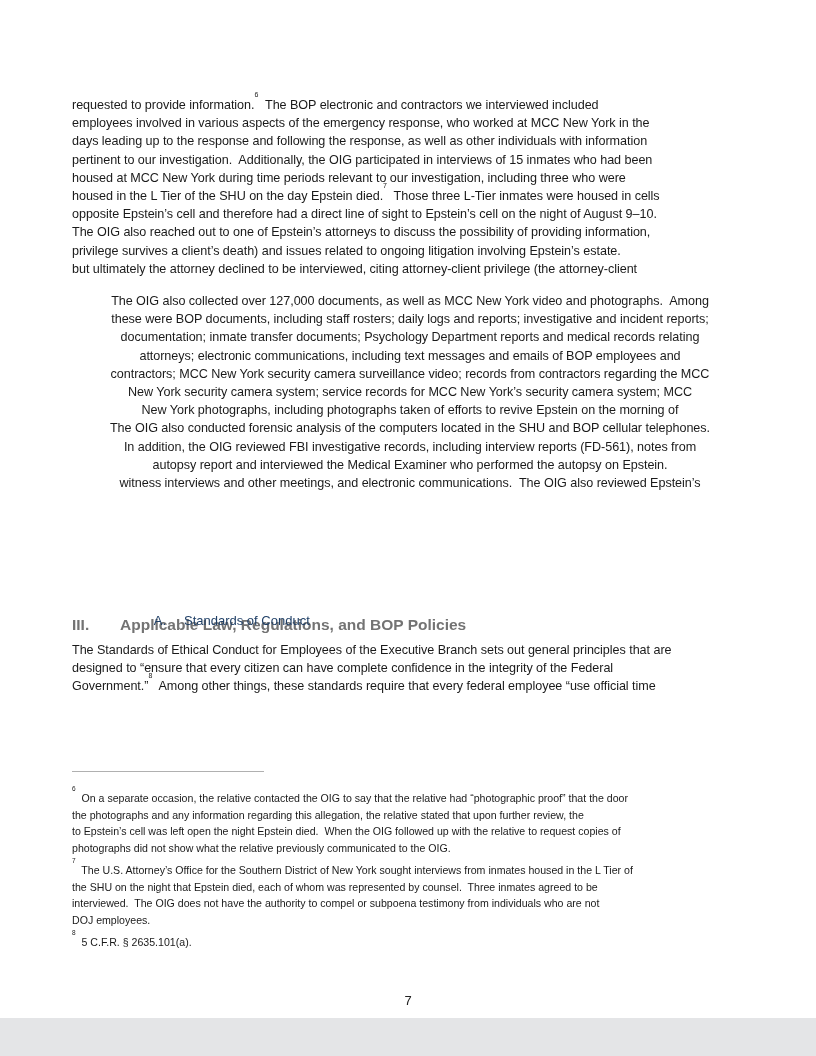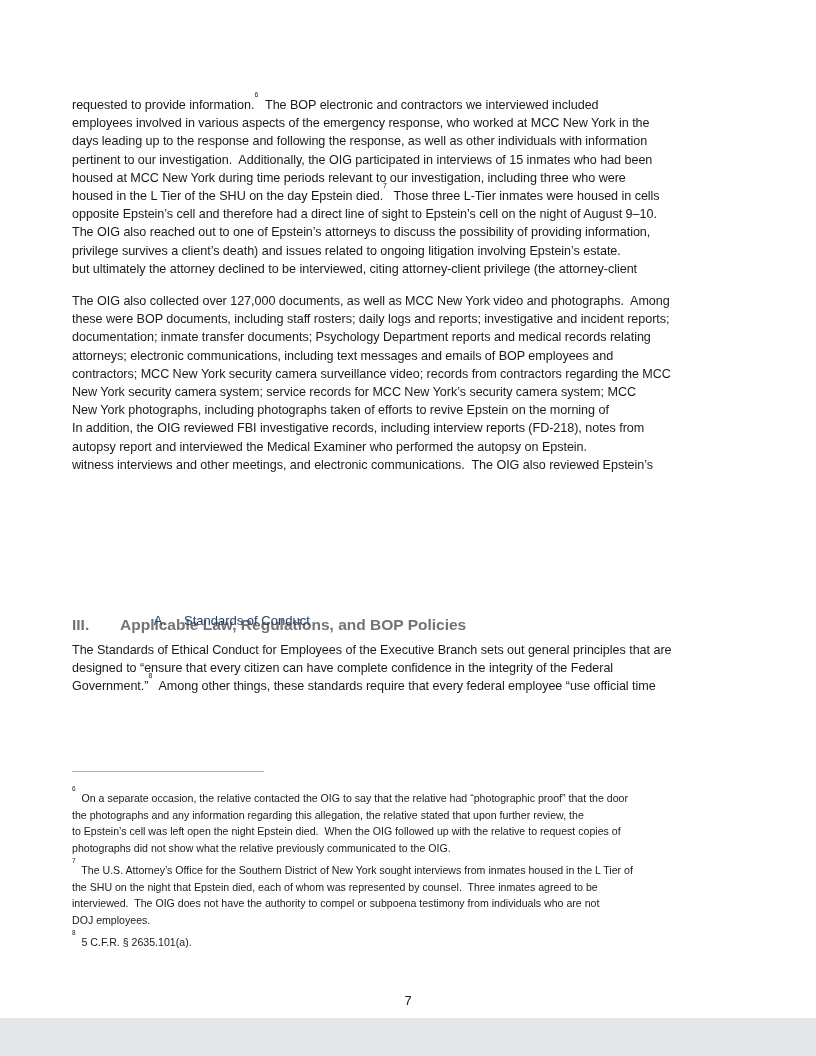--- a/index.html
+++ b/index.html
@@ -26,21 +26,21 @@
     .body-text {
       position: absolute;
       left: 72px;
       width: 676px;
       font-size: 12.6px;
       line-height: 18.2px;
       letter-spacing: -0.05px;
       margin: 0;
     }
     .p1 { top: 96px; }
-    .p2 { top: 292px; }
+    .p2 { top: 292px; text-align: center; }
     .p3 { top: 641px; }
     .line { display: block; white-space: nowrap; }
     sup {
       font-size: 7px;
       vertical-align: top;
       position: relative;
       top: -1px;
       line-height: 0;
     }
     .h1 {
@@ -121,21 +121,22 @@
   </div>
 
   <div class="body-text p2">
     <span class="line" style="white-space:pre">The OIG also collected over 127,000 documents, as well as MCC New York video and photographs.  Among</span>
     <span class="line">these were BOP documents, including staff rosters; daily logs and reports; investigative and incident reports;</span>
     <span class="line">documentation; inmate transfer documents; Psychology Department reports and medical records relating</span>
     <span class="line">attorneys; electronic communications, including text messages and emails of BOP employees and</span>
     <span class="line">contractors; MCC New York security camera surveillance video; records from contractors regarding the MCC</span>
     <span class="line">New York security camera system; service records for MCC New York’s security camera system; MCC</span>
     <span class="line">New York photographs, including photographs taken of efforts to revive Epstein on the morning of</span>
-    <span class="line">In addition, the OIG reviewed FBI investigative records, including interview reports (FD-218), notes from</span>
+    <span class="line">The OIG also conducted forensic analysis of the computers located in the SHU and BOP cellular telephones.</span>
+    <span class="line">In addition, the OIG reviewed FBI investigative records, including interview reports (FD-561), notes from</span>
     <span class="line">autopsy report and interviewed the Medical Examiner who performed the autopsy on Epstein.</span>
     <span class="line" style="white-space:pre">witness interviews and other meetings, and electronic communications.  The OIG also reviewed Epstein’s</span>
   </div>
 
   <div class="h1">
     <span class="num">III.</span><span>Applicable Law, Regulations, and BOP Policies</span>
   </div>
 
   <div class="h2">
     <span class="num">A.</span><span>Standards of Conduct</span>

